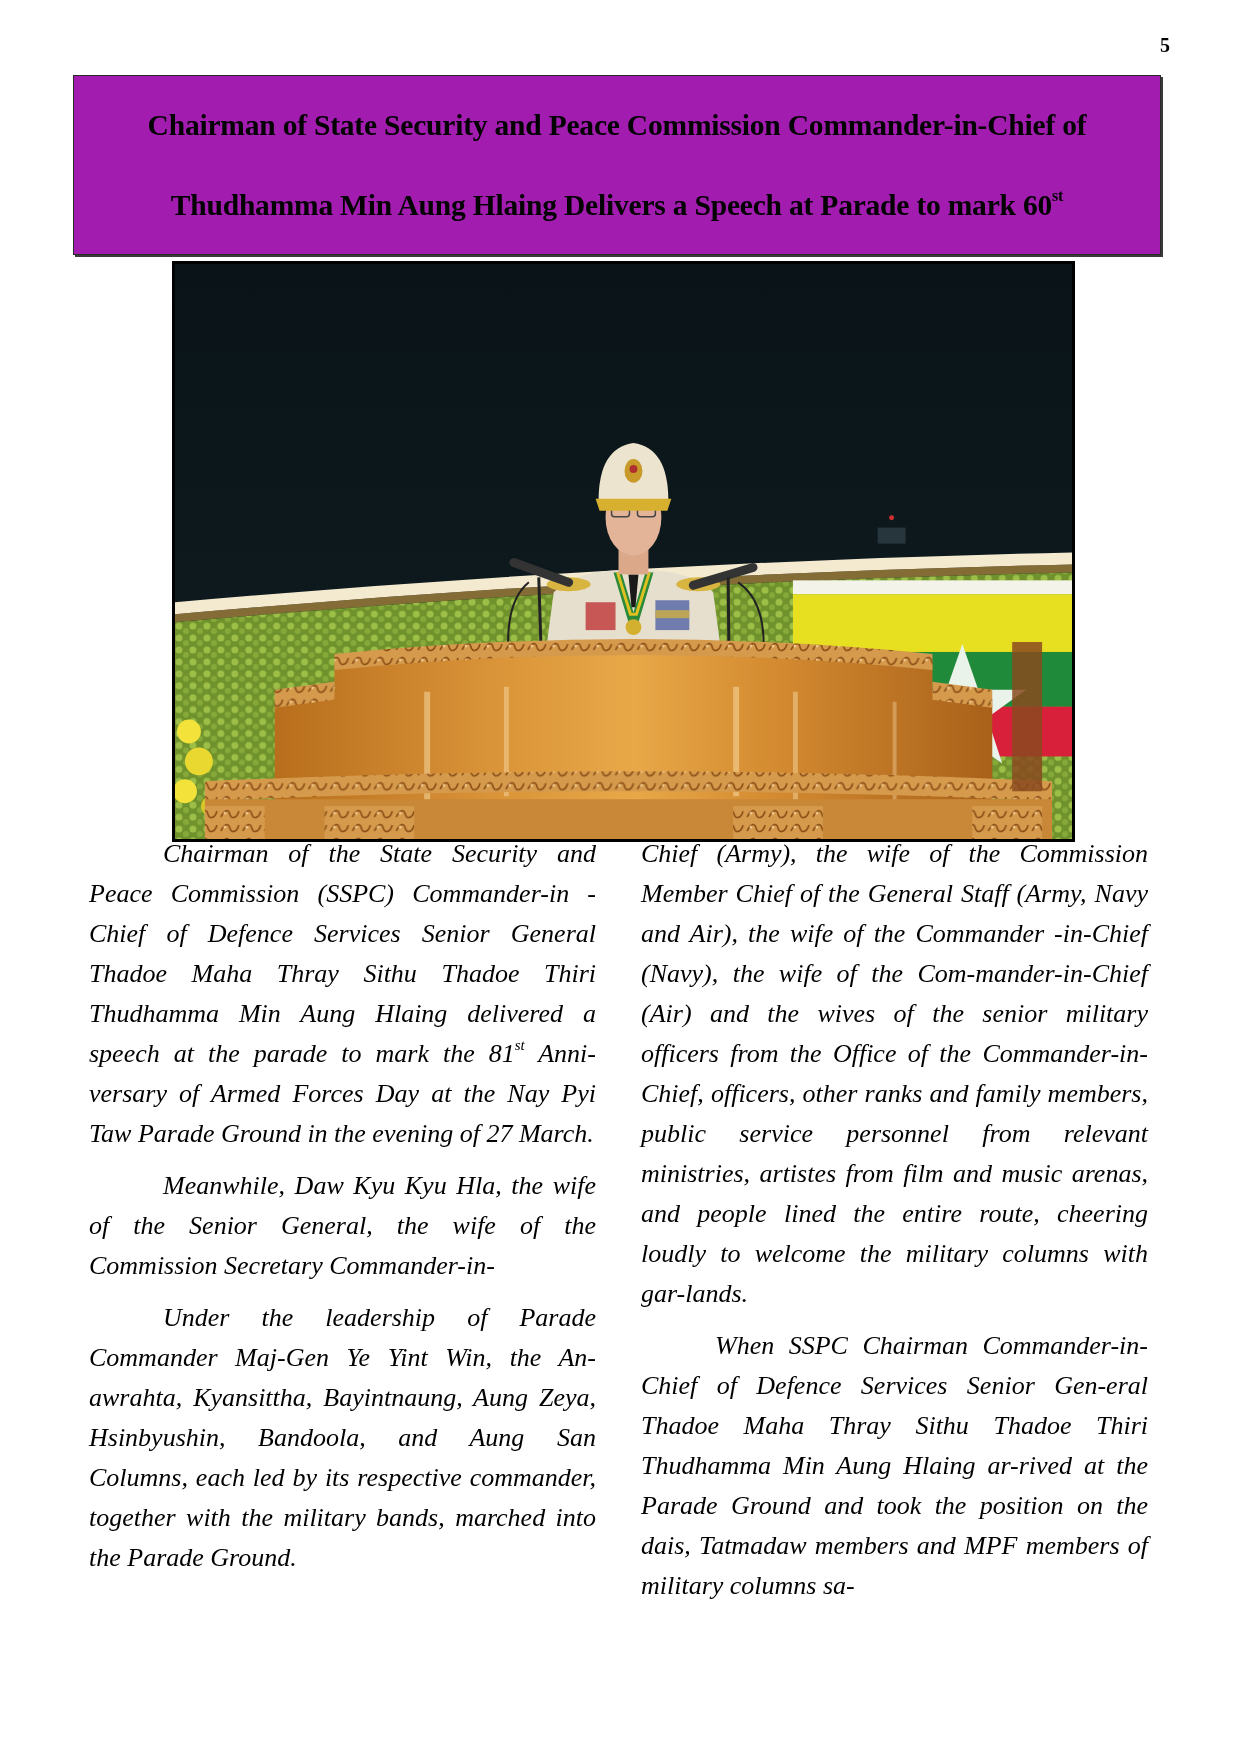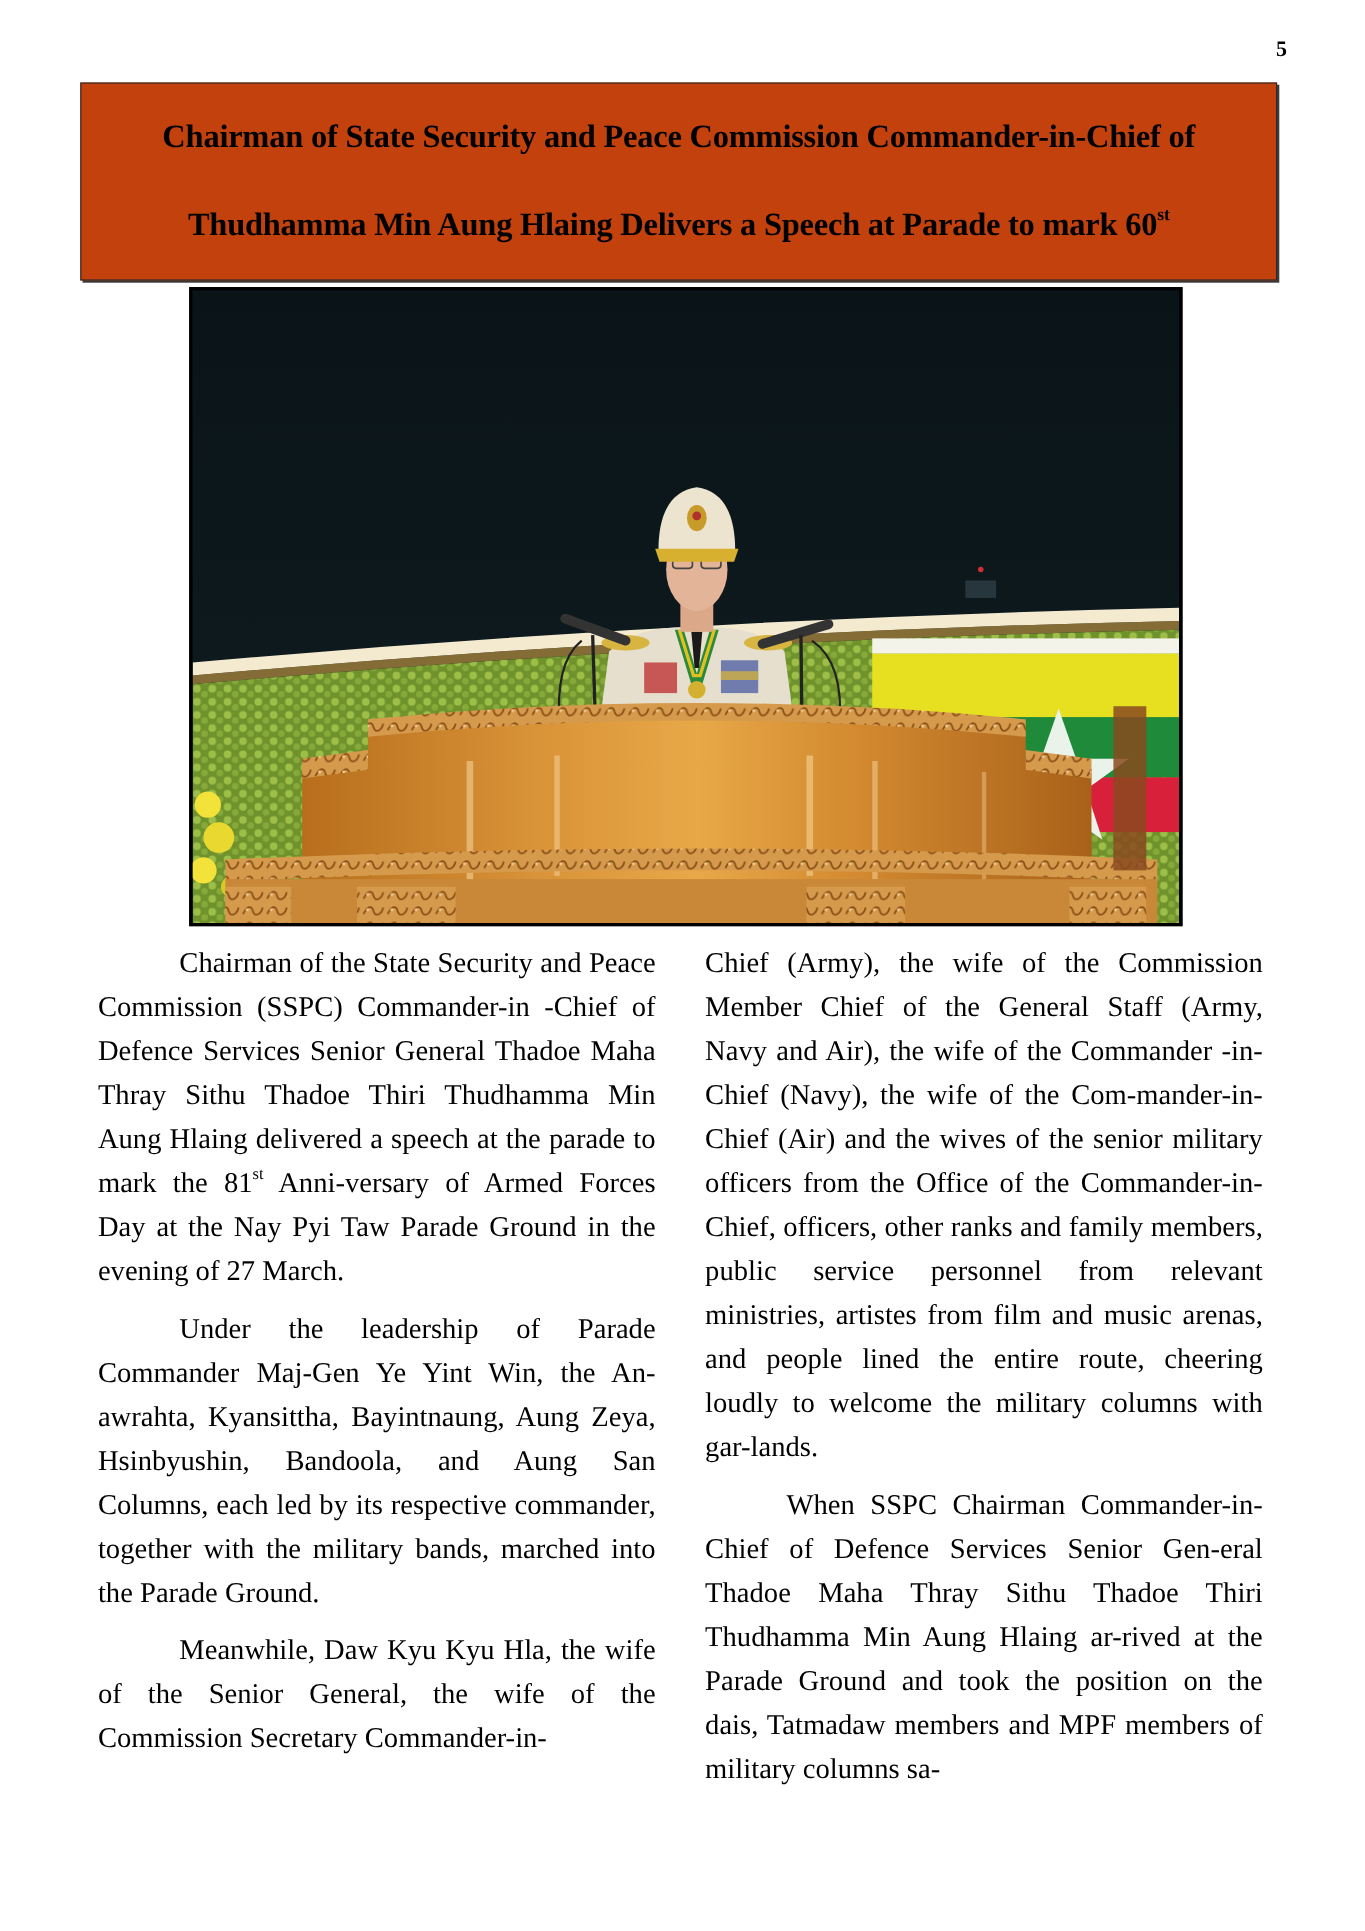--- a/index.html
+++ b/index.html
@@ -23,21 +23,21 @@
     text-align: right;
     font-weight: bold;
     font-size: 20px;
   }
   .title-box {
     position: absolute;
     left: 73px;
     top: 75px;
     width: 1088px;
     height: 180px;
-    background: #c2410c;
+    background: #a21caf;
     border: 1.5px solid #2a2a2a;
     box-shadow: 2px 2px 0 #3a3a3a;
     box-sizing: border-box;
     display: flex;
     align-items: center;
     justify-content: center;
     text-align: center;
   }
   .title-text {
     font-family: "Liberation Serif", "DejaVu Serif", serif;
@@ -63,26 +63,27 @@
     overflow: hidden;
     background: #0b1419;
   }
   .photo-frame svg {
     display: block;
     width: 100%;
     height: 100%;
   }
   .col {
     position: absolute;
-    top: 856px;
+    top: 834px;
     width: 507px;
     font-size: 26px;
     line-height: 40px;
     text-align: justify;
     hyphens: manual;
+    font-style: italic;
   }
   .col-left { left: 89px; }
   .col-right { left: 641px; }
   .col p {
     margin: 0 0 12px 0;
   }
   .col p.indent {
     text-indent: 74px;
   }
   .col p.cont {
@@ -222,20 +223,20 @@
       <rect x="560" y="545" width="90" height="33" fill="url(#carving)"></rect>
       <rect x="30" y="545" width="60" height="33" fill="url(#carving)"></rect>
       <rect x="800" y="545" width="70" height="33" fill="url(#carving)"></rect>
     </g>
     <rect x="840" y="380" width="30" height="150" fill="#8a4a20" opacity="0.85"></rect>
   </svg>
 </div>
 
 <div class="col col-left">
   <p class="indent"><span>Chairman of the State Security and Peace Commission (SSPC) Commander-in -Chief of Defence Services Senior General Thadoe Maha Thray Sithu Thadoe Thiri Thudhamma Min Aung Hlaing delivered a speech at the parade to mark the 81</span><sup>st</sup><span> Anni-versary of Armed Forces Day at the Nay Pyi Taw Parade Ground in the evening of 27 March.</span></p>
+  <p class="indent">Meanwhile, Daw Kyu Kyu Hla, the wife of the Senior General, the wife of the Commission Secretary Commander-in-</p>
   <p class="indent">Under the leadership of Parade Commander Maj-Gen Ye Yint Win, the An-awrahta, Kyansittha, Bayintnaung, Aung Zeya, Hsinbyushin, Bandoola, and Aung San Columns, each led by its respective commander, together with the military bands, marched into the Parade Ground.</p>
-  <p class="indent">Meanwhile, Daw Kyu Kyu Hla, the wife of the Senior General, the wife of the Commission Secretary Commander-in-</p>
 </div>
 
 <div class="col col-right">
   <p class="cont">Chief (Army), the wife of the Commission Member Chief of the General Staff (Army, Navy and Air), the wife of the Commander -in-Chief (Navy), the wife of the Com-mander-in-Chief (Air) and the wives of the senior military officers from the Office of the Commander-in-Chief, officers, other ranks and family members, public service personnel from relevant ministries, artistes from film and music arenas, and people lined the entire route, cheering loudly to welcome the military columns with gar-lands.</p>
   <p class="indent">When SSPC Chairman Commander-in-Chief of Defence Services Senior Gen-eral Thadoe Maha Thray Sithu Thadoe Thiri Thudhamma Min Aung Hlaing ar-rived at the Parade Ground and took the position on the dais, Tatmadaw members and MPF members of military columns sa-</p>
 </div>
 
 </body></html>

